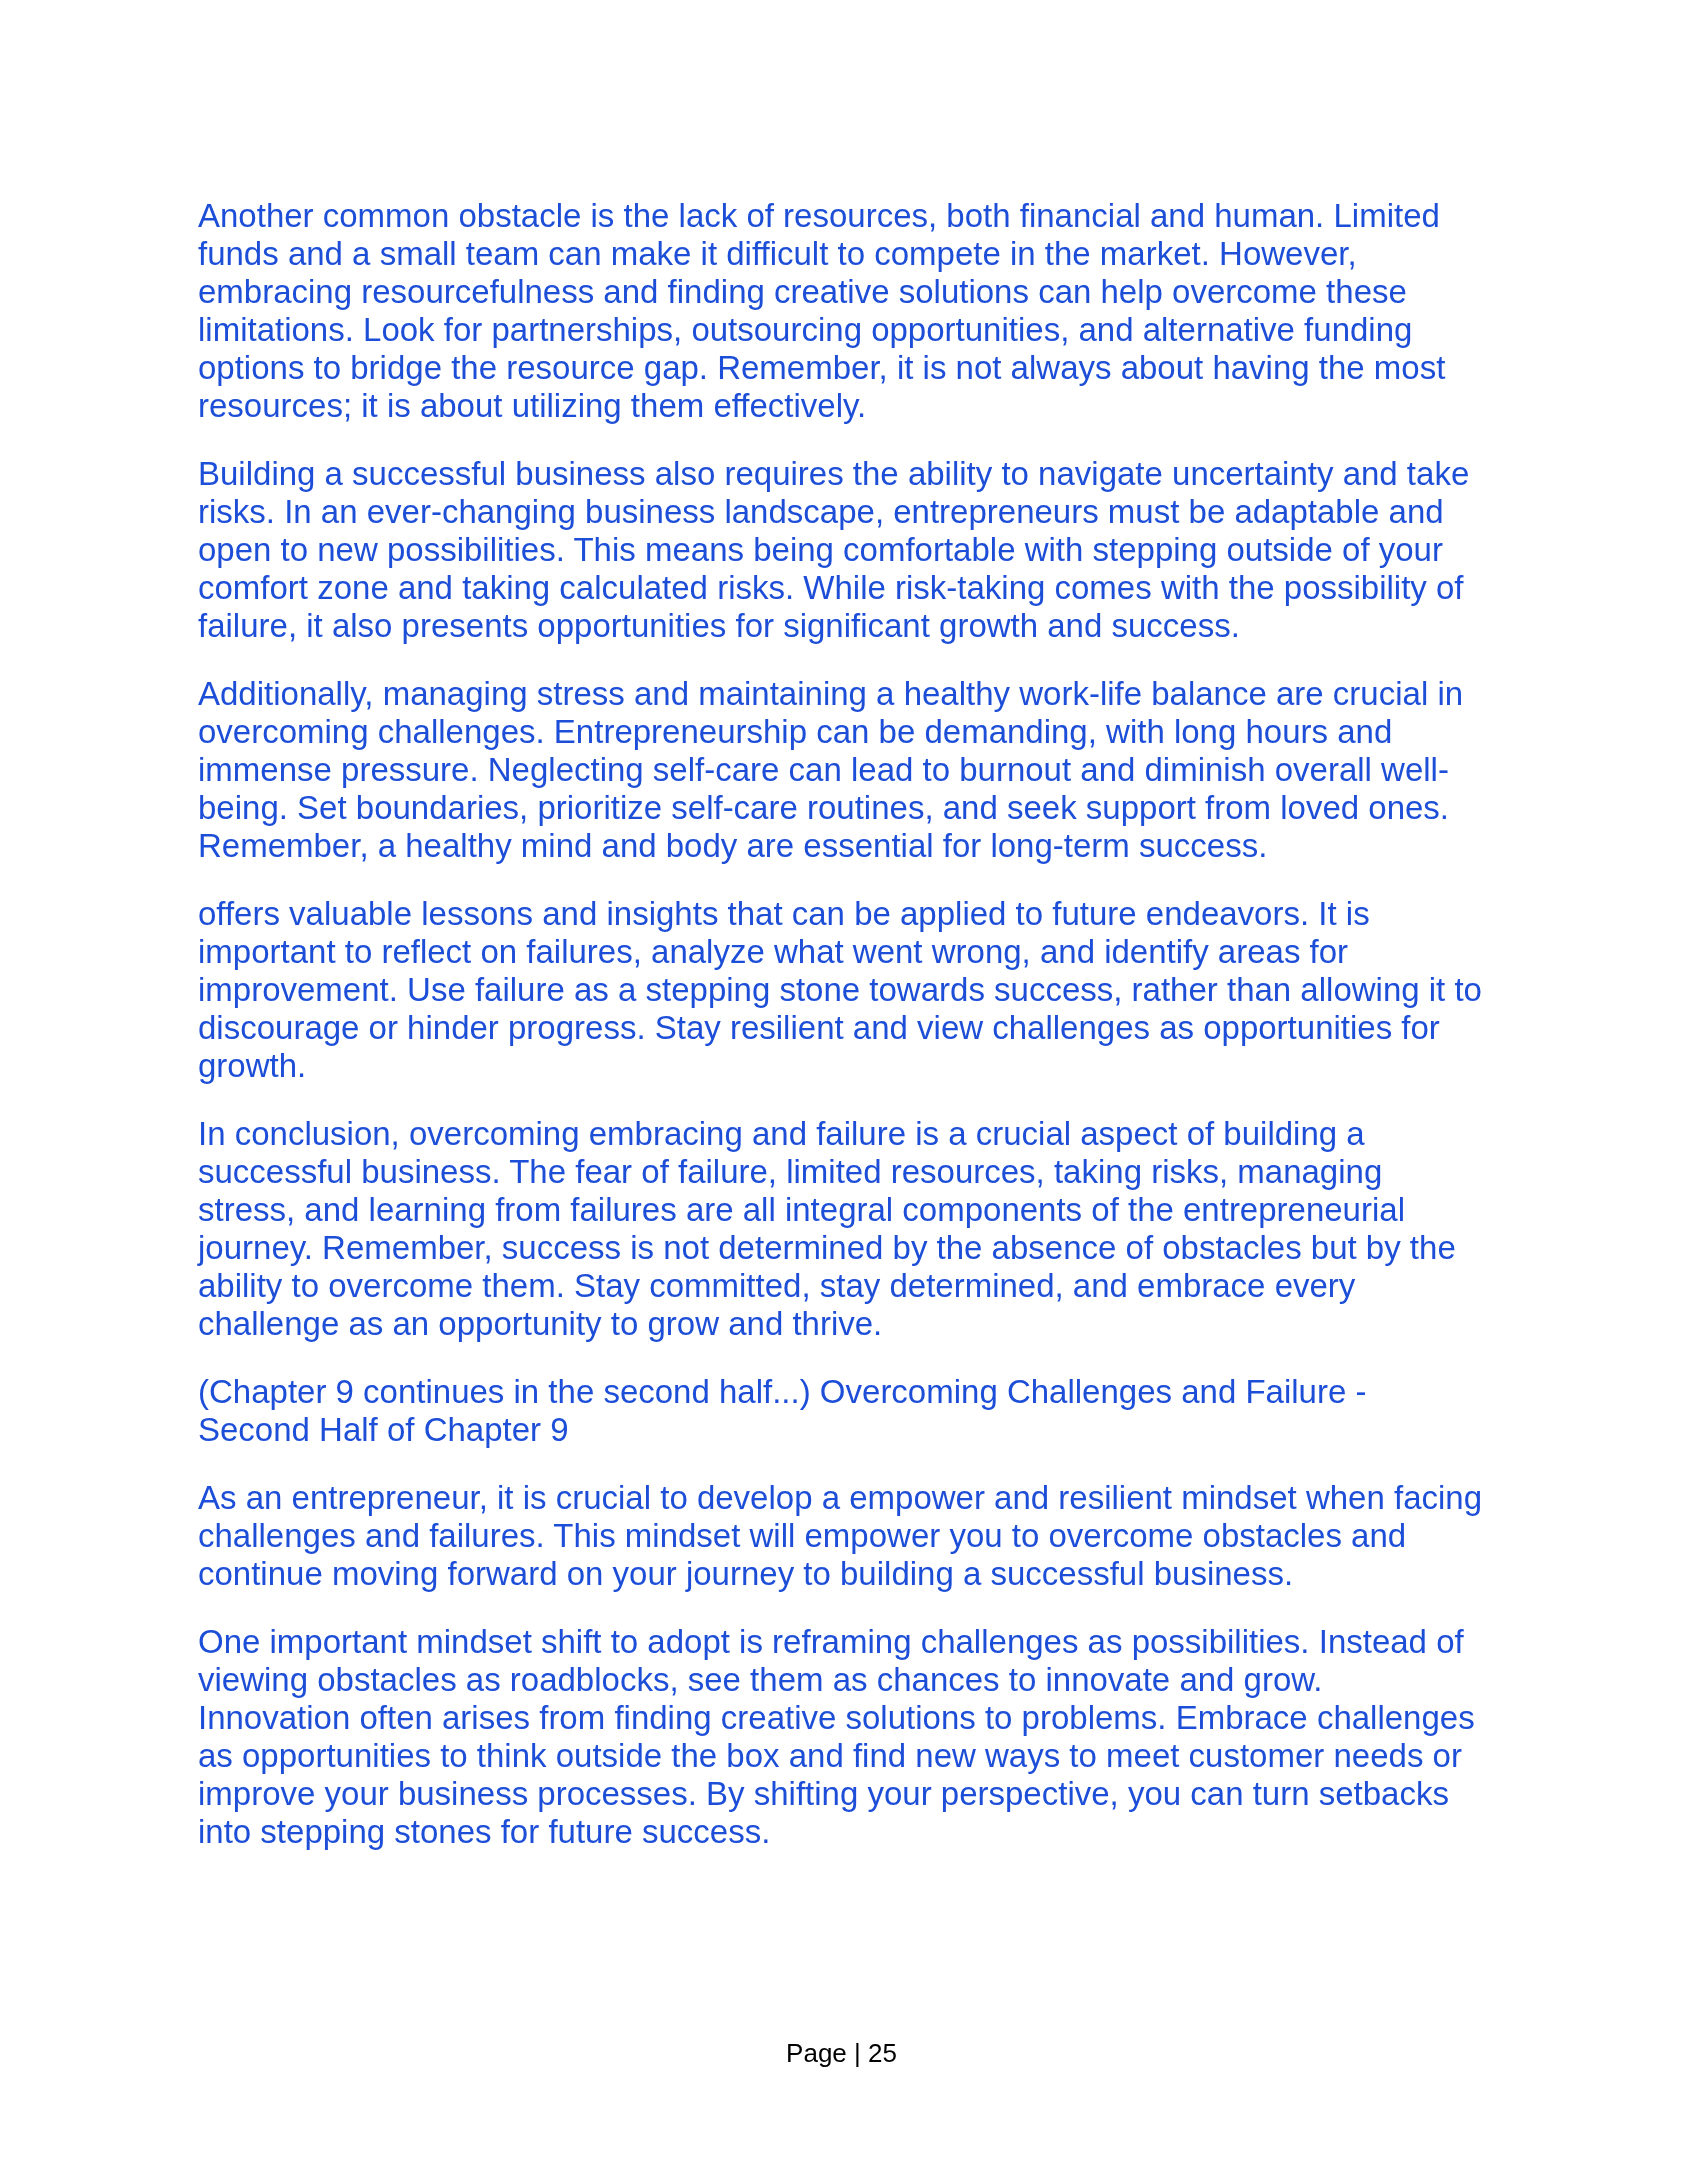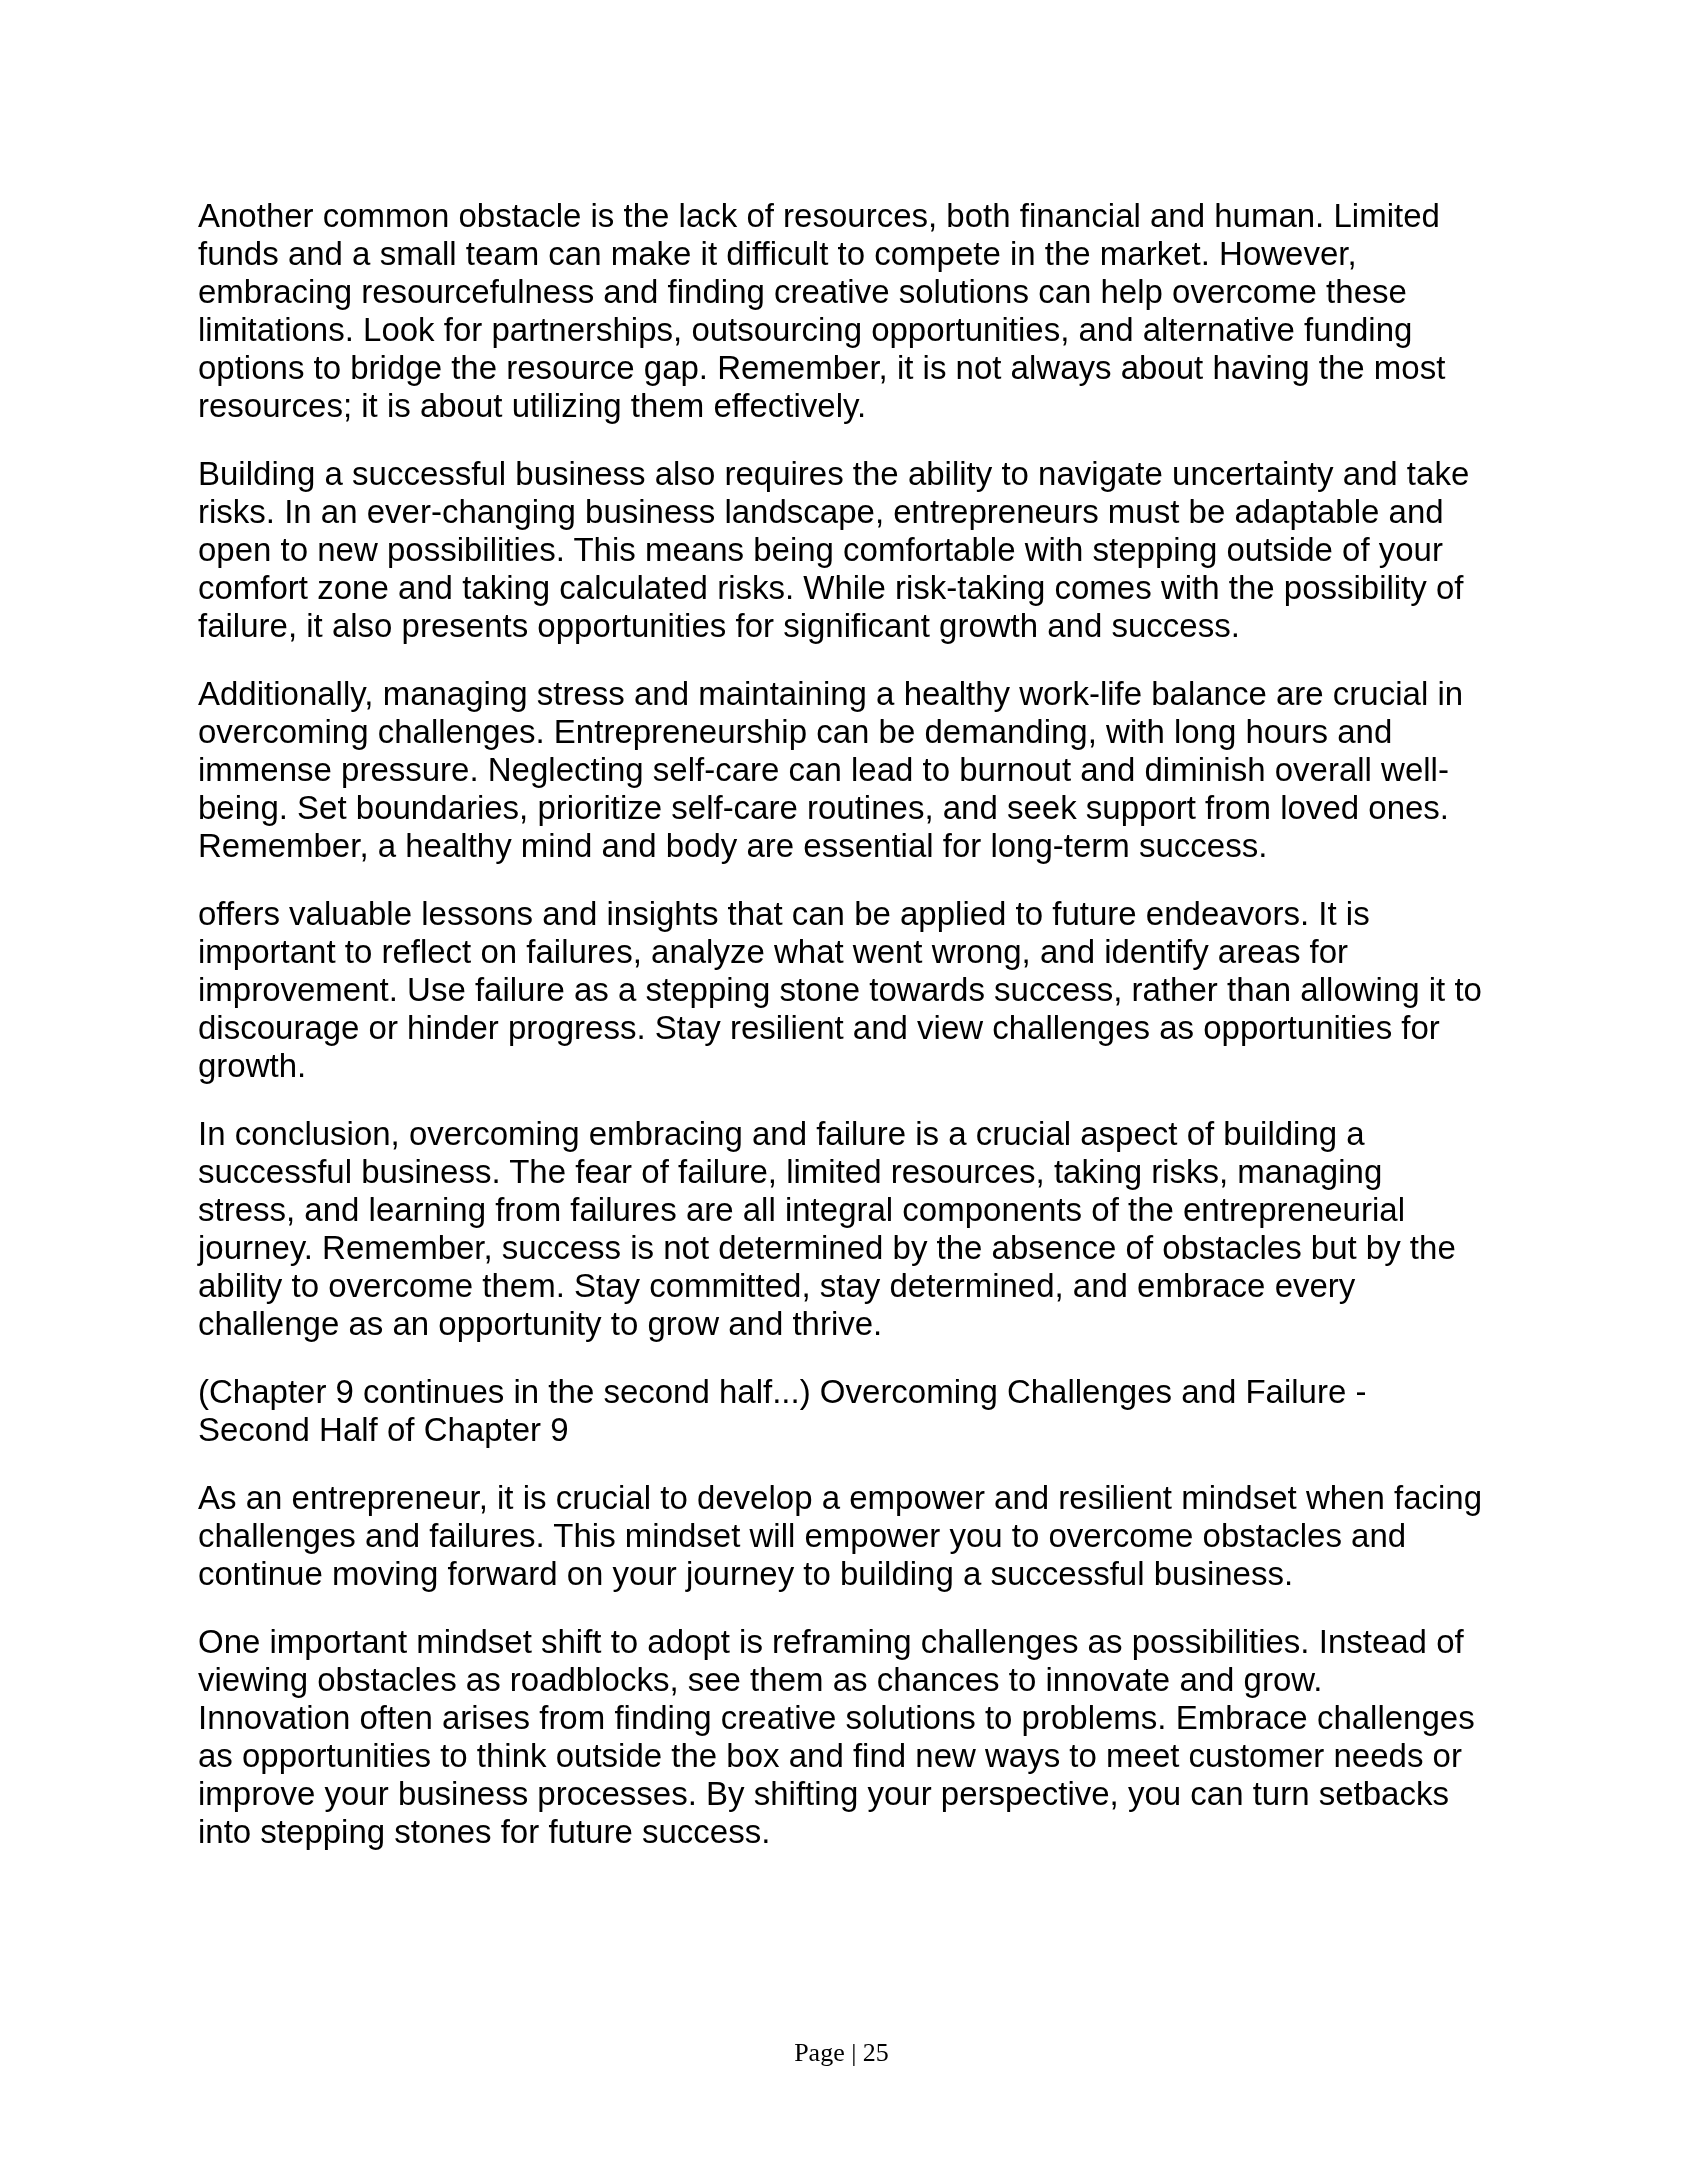--- a/index.html
+++ b/index.html
@@ -22,38 +22,38 @@
       background: #ffffff;
     }
     .content {
       position: absolute;
       left: 198px;
       top: 197px;
       width: 1297px;
       font-family: "Liberation Sans", sans-serif;
       font-size: 33px;
       line-height: 38px;
-      color: #000000;
+      color: #1d4ed8;
     }
     .content p {
       margin: 0 0 30px 0;
       padding: 0;
       white-space: normal;
     }
     .line {
       display: block;
       white-space: nowrap;
     }
     .footer {
       position: absolute;
       left: 0;
       width: 1683px;
       top: 2037px;
       text-align: center;
-      font-family: Liberation Serif, serif;
+      font-family: Liberation Sans, sans-serif;
       font-size: 26px;
       line-height: 32px;
       color: #000000;
     }
   </style>
 </head>
 <body>
 
 <div class="page">
   <div class="content">

